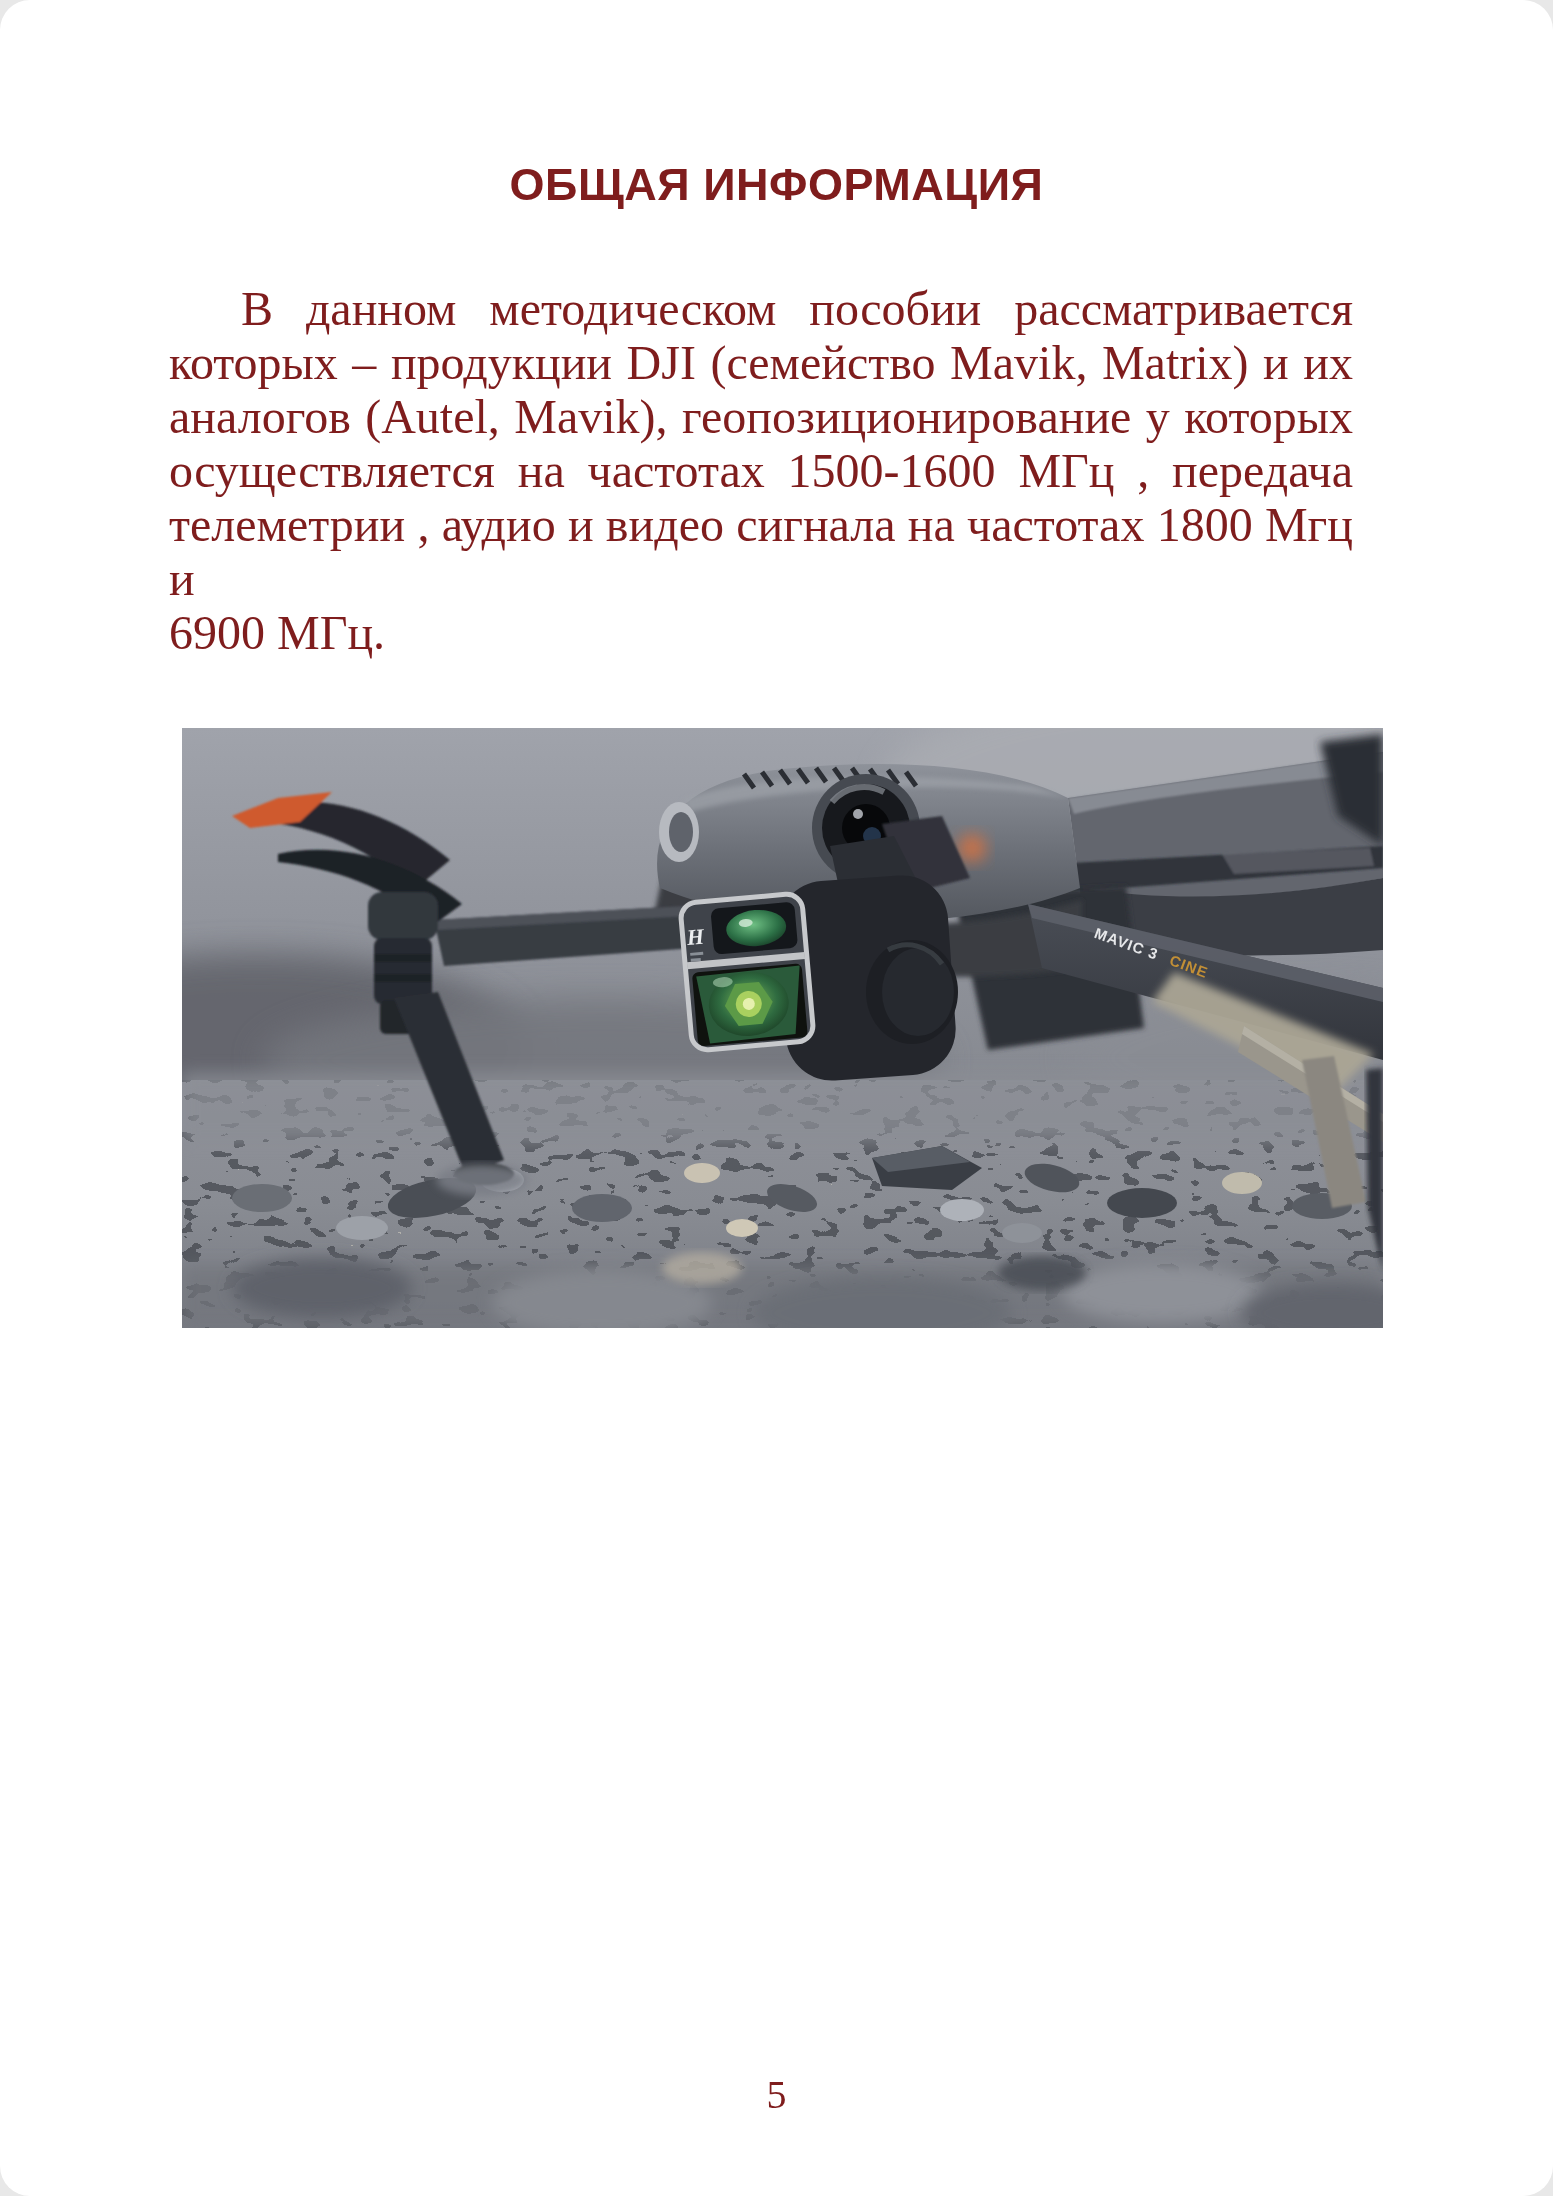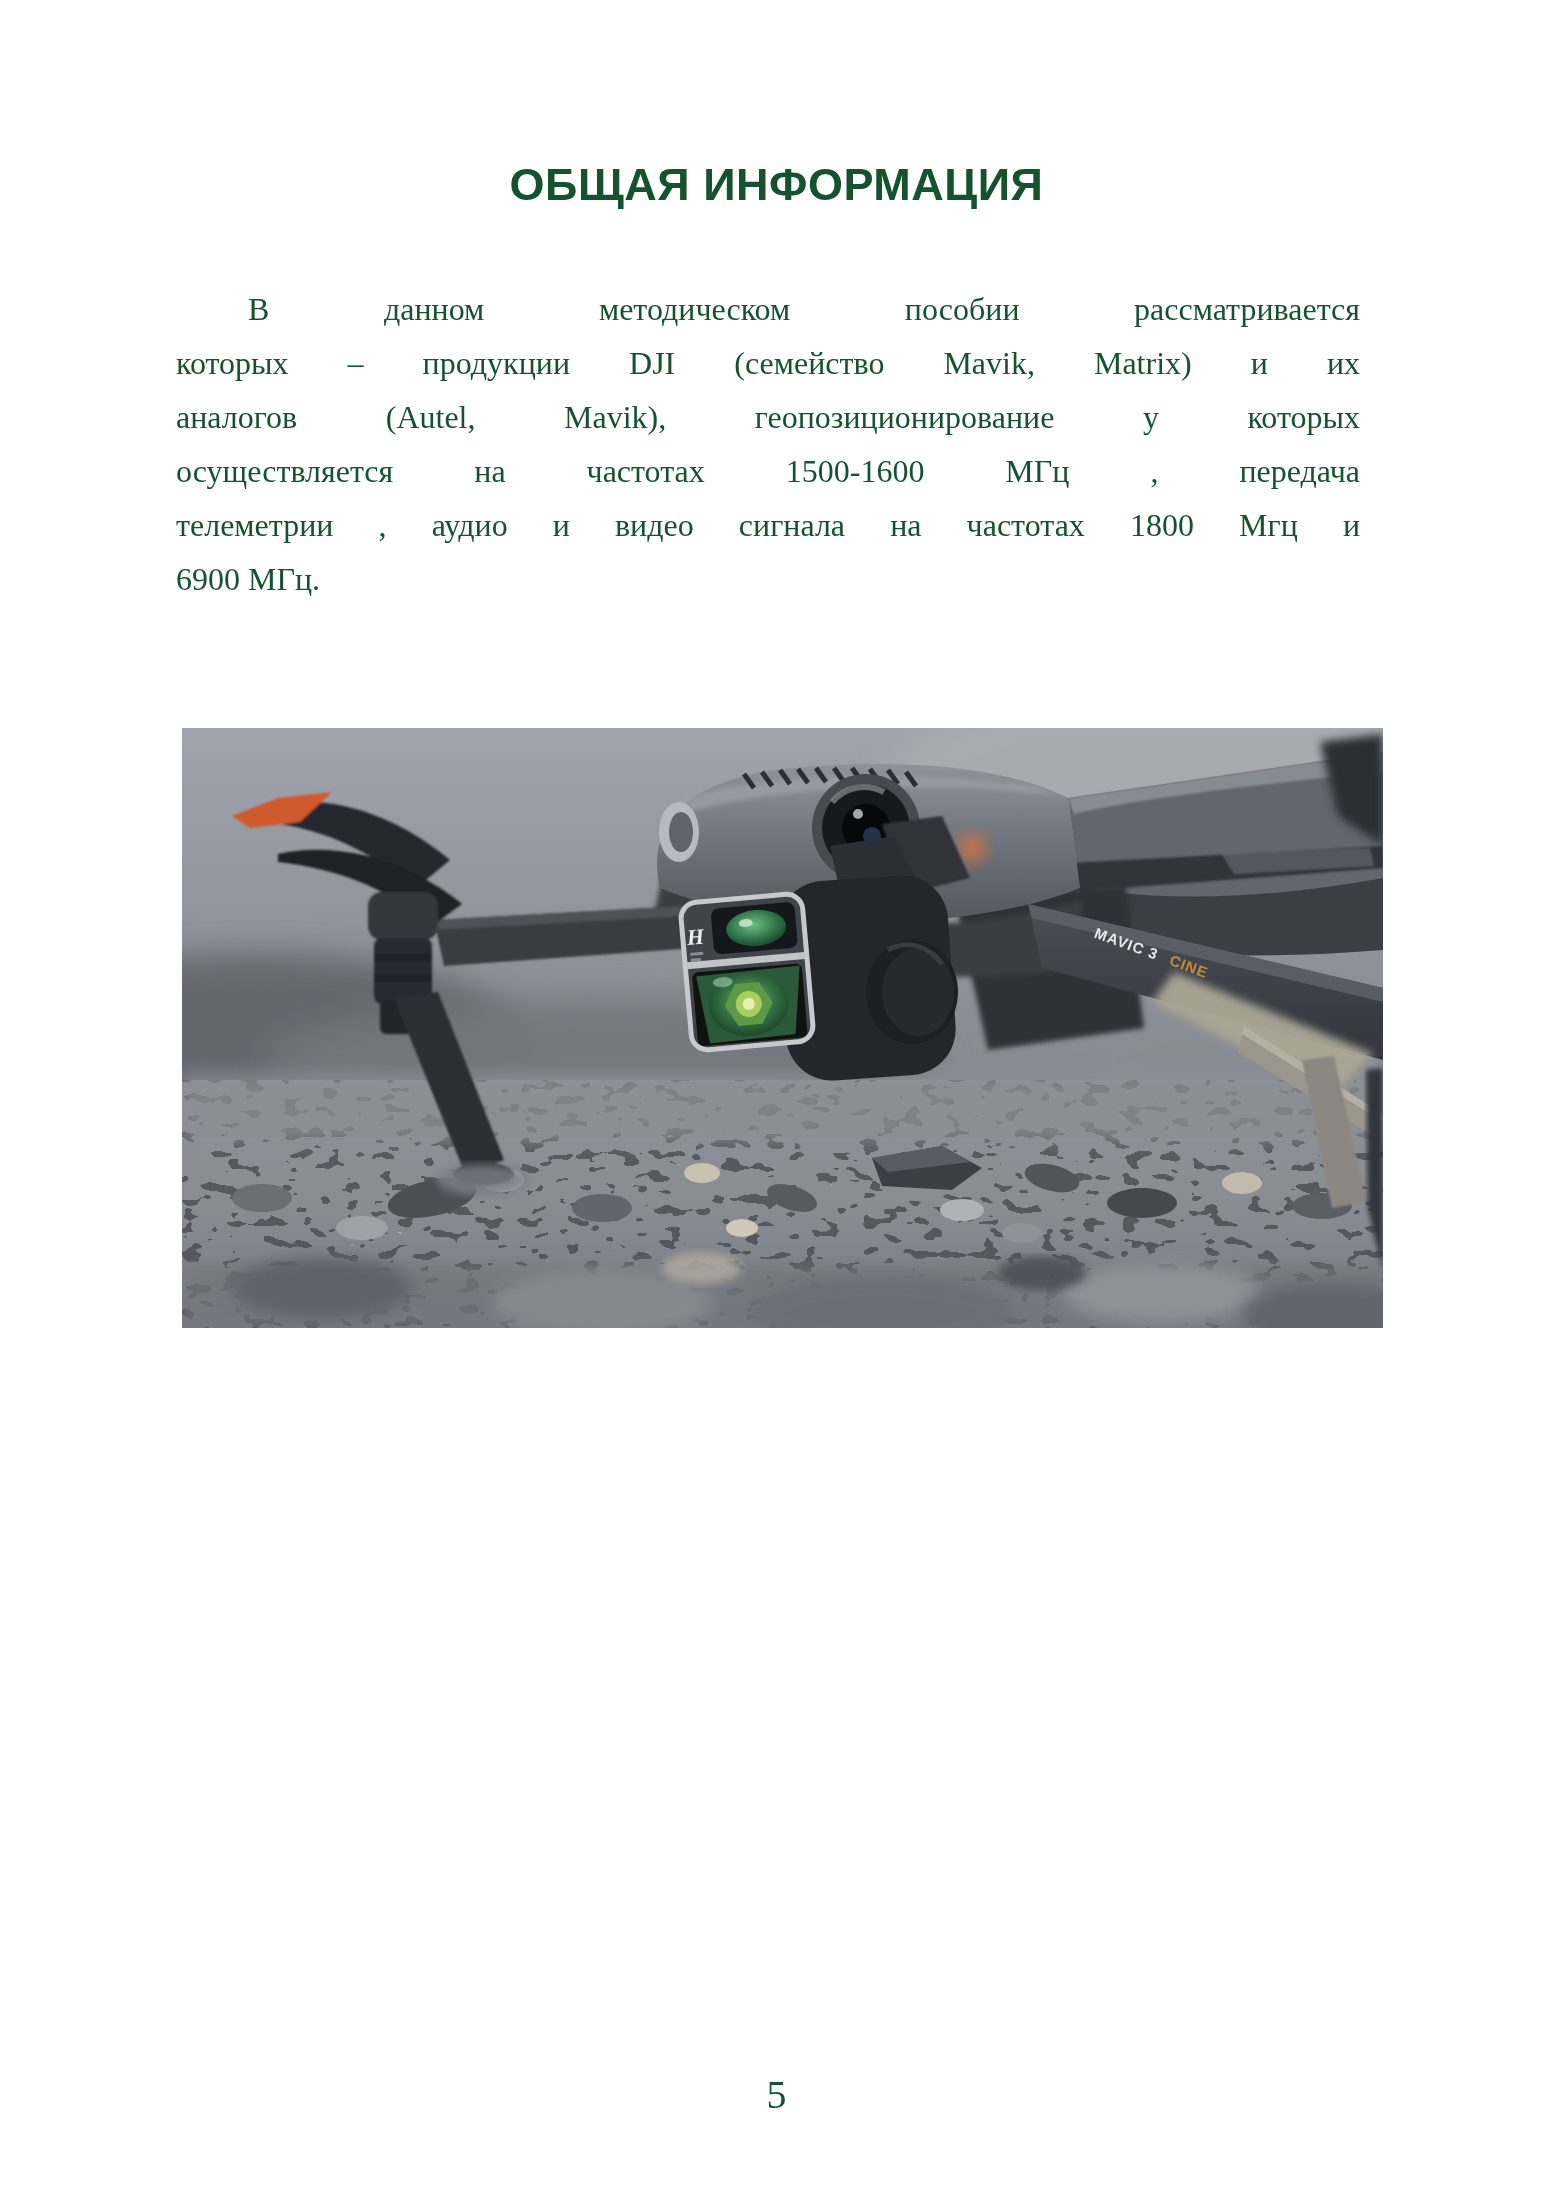--- a/index.html
+++ b/index.html
@@ -3,36 +3,37 @@
 <meta charset="utf-8">
 <style>
   html,body{margin:0;padding:0;background:#e8e8e8;}
   .page{
     position:relative;
     width:1553px;height:2196px;
     margin:0 auto;
     background:#ffffff;
     overflow:hidden;
     font-family:"Liberation Serif", serif;
-    color:#14532d;
+    color:#7f1d1d;
+    border-radius:30px;
   }
   .doc-title{
     position:absolute;
     top:158px;left:0;width:100%;
     text-align:center;
     font-family:"Liberation Sans", sans-serif;
     font-weight:bold;
     font-size:45px;
     line-height:54px;
     letter-spacing:0.5px;
   }
   .para{
     position:absolute;
-    top:282px;left:176px;width:1184px;
-    font-size:32px;
+    top:282px;left:169px;width:1184px;
+    font-size:48px;
     line-height:54px;
   }
   .para .line{
     text-align:justify;
     text-align-last:justify;
     white-space:normal;
   }
   .para .line.first{ text-indent:72px; }
   .para .line.last{ text-align:left; text-align-last:left; }
   .photo{

